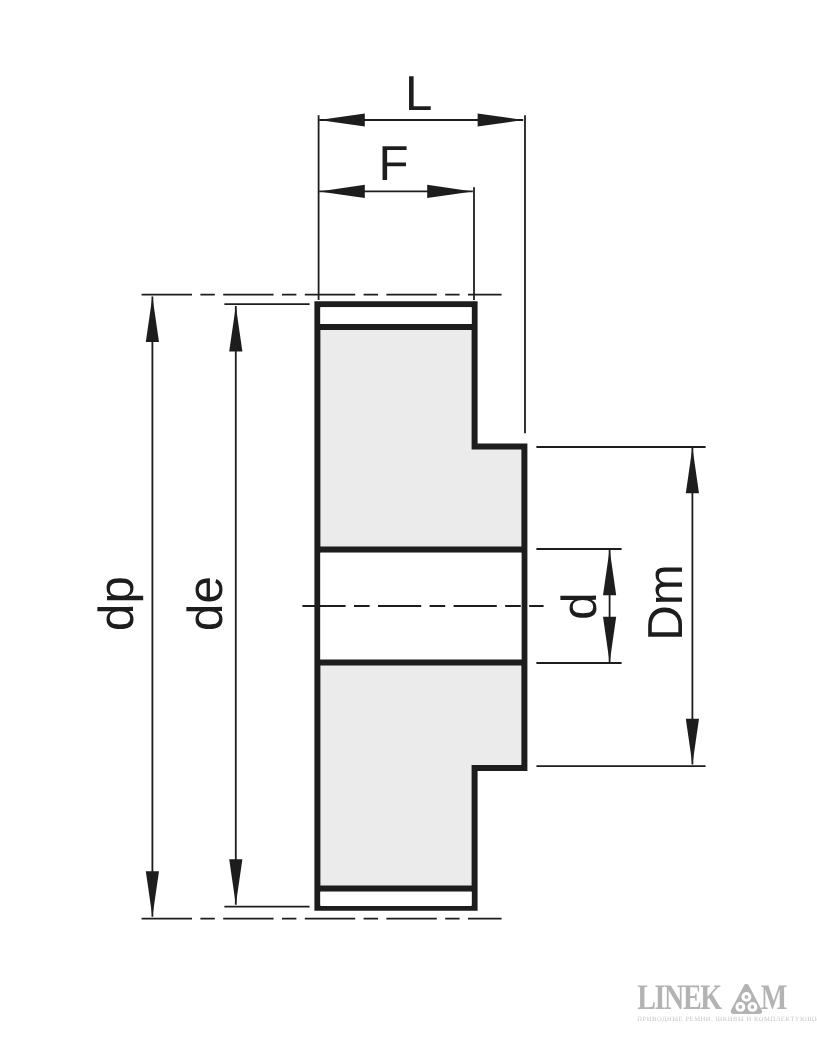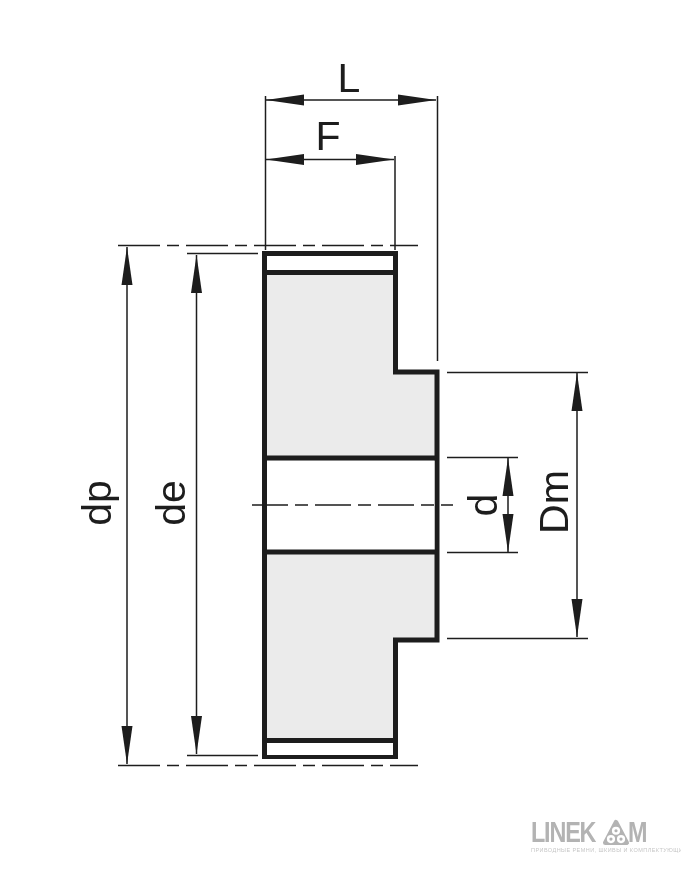--- a/index.html
+++ b/index.html
@@ -7,21 +7,21 @@
        font-family:"Liberation Sans", sans-serif;}
   svg text{font-family:"Liberation Sans", sans-serif;}
   .dim-label{font-size:41px;fill:#1d1d1d;}
   .thin{stroke:#1d1d1d;stroke-width:1.5;fill:none;}
   .thick{stroke:#1d1d1d;stroke-width:5;fill:none;}
   .arrow{fill:#1d1d1d;stroke:none;}
   .centerline{stroke:#1d1d1d;stroke-width:1.5;fill:none;stroke-dasharray:36 7 13 7;}
   .pitchline{stroke:#1d1d1d;stroke-width:1.5;fill:none;stroke-dasharray:42 7 12 7;}
 
   
-  .logo{position:absolute;left:531px;top:819px;width:150px;color:#b3b3b3;}
+  .logo{position:absolute;left:531px;top:819px;width:150px;color:#b3b3b3;font-family:Liberation Serif, serif;}
   .logo-row{display:flex;align-items:center;height:26px;}
   .logo-word{font-weight:bold;font-size:30px;line-height:26px;letter-spacing:-1.5px;
              transform:scaleX(.78);transform-origin:left center;white-space:nowrap;}
   .logo-word.right{transform-origin:left center;margin-left:-2px;}
   .logo-sym{width:28px;height:27px;flex:0 0 auto;margin-left:-12px;margin-right:0px;}
   .logo-tagline{font-size:5.5px;letter-spacing:.45px;color:#c6c6c6;margin-top:2px;
                 white-space:nowrap;}
 </style>
 </head>
 <body>

